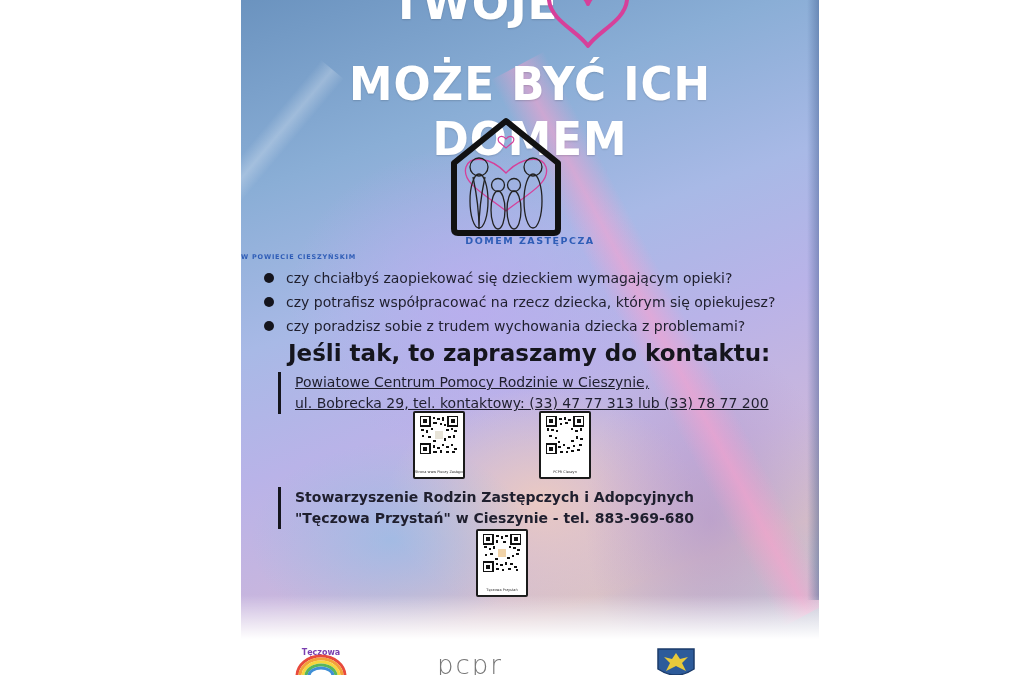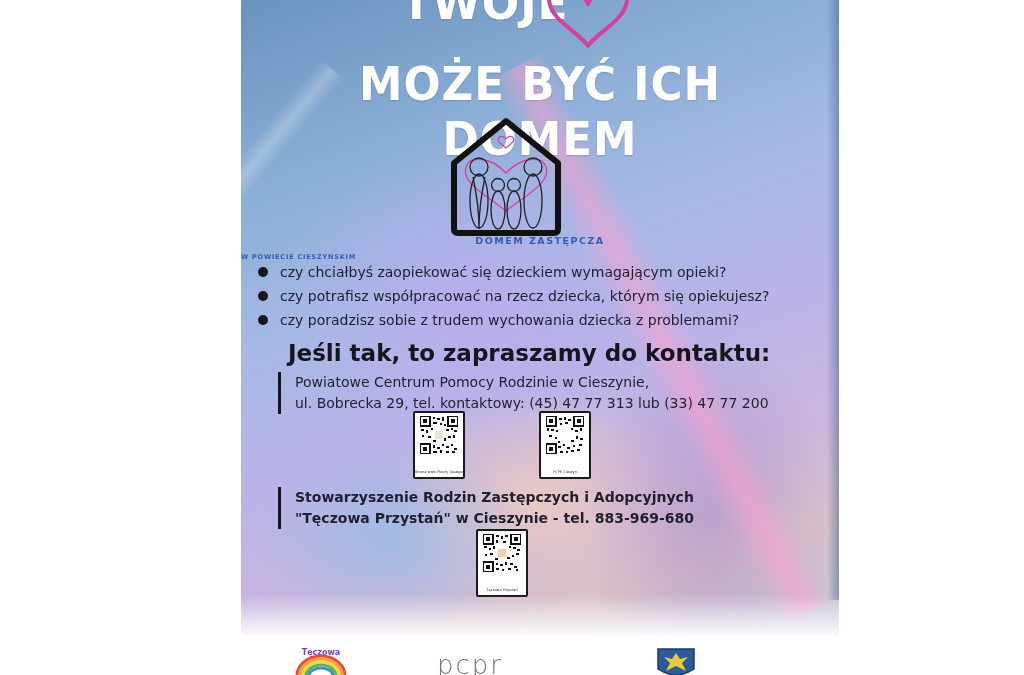--- a/index.html
+++ b/index.html
@@ -8,21 +8,20 @@
       font-family: "DejaVu Sans", sans-serif;
     }
     .poster {
       position: absolute; left: 241px; top: 0; width: 578px; height: 675px; overflow: hidden;
       background:
         radial-gradient(ellipse 180px 260px at 470px 520px, rgba(170,140,200,0.55), rgba(170,140,200,0) 70%),
         radial-gradient(ellipse 200px 140px at 150px 540px, rgba(140,190,230,0.6), rgba(140,190,230,0) 70%),
         radial-gradient(ellipse 220px 160px at 300px 500px, rgba(240,205,190,0.85), rgba(240,205,190,0) 70%),
         radial-gradient(ellipse 260px 220px at 230px 300px, rgba(190,170,240,0.7), rgba(190,170,240,0) 70%),
         linear-gradient(160deg, #6b93bf 0%, #8aaed6 22%, #a8b9e6 40%, #b9b3e8 55%, #c9b6dd 70%, #d9c2c8 82%, #b8c7dd 100%);
-      padding-left: 20px;
     }
     
     .streak {
       position: absolute; left: 250px; top: 80px; width: 60px; height: 620px;
       background: linear-gradient(90deg, rgba(255,170,210,0), rgba(255,160,205,0.55), rgba(255,170,210,0));
       transform: rotate(-28deg); transform-origin: top left;
     }
     .streak2 {
       position: absolute; left: 80px; top: 60px; width: 30px; height: 360px;
       background: linear-gradient(90deg, rgba(255,255,255,0), rgba(255,255,255,0.25), rgba(255,255,255,0));
@@ -50,37 +49,37 @@
     .logo-house { position: absolute; left: 205px; top: 115px; }
     .logo-text1 {
       position: absolute; left: 0; width: 100%; top: 235px; text-align: center;
       font-size: 9.5px; font-weight: bold; color: #2f5db7; letter-spacing: 1.5px;
     }
     .logo-text2 {
       position: absolute; left: 0; width: 100%; top: 253px; text-align: left;
       font-size: 6.5px; font-weight: bold; color: #2f5db7; letter-spacing: 0.8px;
     }
 
-    .questions { position: absolute; left: 17px; top: 262px; list-style: none; margin: 0; padding: 0; }
+    .questions { position: absolute; left: 17px; top: 262px; list-style: none; margin: 6px; padding: 0; }
     .questions li {
       position: relative; padding-left: 22px; height: 24px; line-height: 20px;
       font-size: 14px; color: #1f1f2e; white-space: nowrap;
     }
     .questions li .bullet {
       position: absolute; left: 0; top: 5px; width: 10px; height: 10px; border-radius: 50%; background: #15151d;
     }
 
     .cta {
       position: absolute; left: 47px; top: 340px; font-size: 23px; font-weight: bold; color: #15151d;
     }
     .contact {
       position: absolute; left: 37px; font-size: 14px; color: #1f1f2e; line-height: 21px;
       border-left: 3px solid #15151d; padding-left: 14px; white-space: nowrap;
     }
-    .contact1 { top: 372px; }
+    .contact1 { top: 372px; text-decoration: underline; }
     .contact2 { top: 487px; font-weight: bold; }
 
     .qr {
       position: absolute; width: 52px; height: 68px; background: #ffffff; border: 2px solid #1a1a1a;
       border-radius: 2px; box-sizing: border-box;
     }
     .qr svg { position: absolute; left: 5px; top: 3px; }
     .qr .qr-label {
       position: absolute; left: 0; bottom: 3px; width: 100%; text-align: center;
       font-size: 3.5px; color: #333; white-space: nowrap; overflow: hidden;
@@ -130,21 +129,21 @@
   <ul class="questions">
     <li><span class="bullet"></span><span>czy chciałbyś zaopiekować się dzieckiem wymagającym opieki?</span></li>
     <li><span class="bullet"></span><span>czy potrafisz współpracować na rzecz dziecka, którym się opiekujesz?</span></li>
     <li><span class="bullet"></span><span>czy poradzisz sobie z trudem wychowania dziecka z problemami?</span></li>
   </ul>
 
   <div class="cta">Jeśli tak, to zapraszamy do kontaktu:</div>
 
   <div class="contact contact1">
     <div>Powiatowe Centrum Pomocy Rodzinie w Cieszynie,</div>
-    <div>ul. Bobrecka 29, tel. kontaktowy: (45) 47 77 313 lub (33) 47 77 200</div>
+    <div>ul. Bobrecka 29, tel. kontaktowy: (33) 47 77 313 lub (33) 78 77 200</div>
   </div>
 
   <div class="qr qr1">
     <svg width="38" height="38" viewBox="0 0 38 38">
       <rect x="0" y="0" width="10" height="10" fill="none" stroke="#111" stroke-width="2"></rect>
         <rect x="3" y="3" width="4" height="4" fill="#111"></rect>
       <rect x="28" y="0" width="10" height="10" fill="none" stroke="#111" stroke-width="2"></rect>
         <rect x="31" y="3" width="4" height="4" fill="#111"></rect>
       <rect x="0" y="28" width="10" height="10" fill="none" stroke="#111" stroke-width="2"></rect>
         <rect x="3" y="31" width="4" height="4" fill="#111"></rect>

